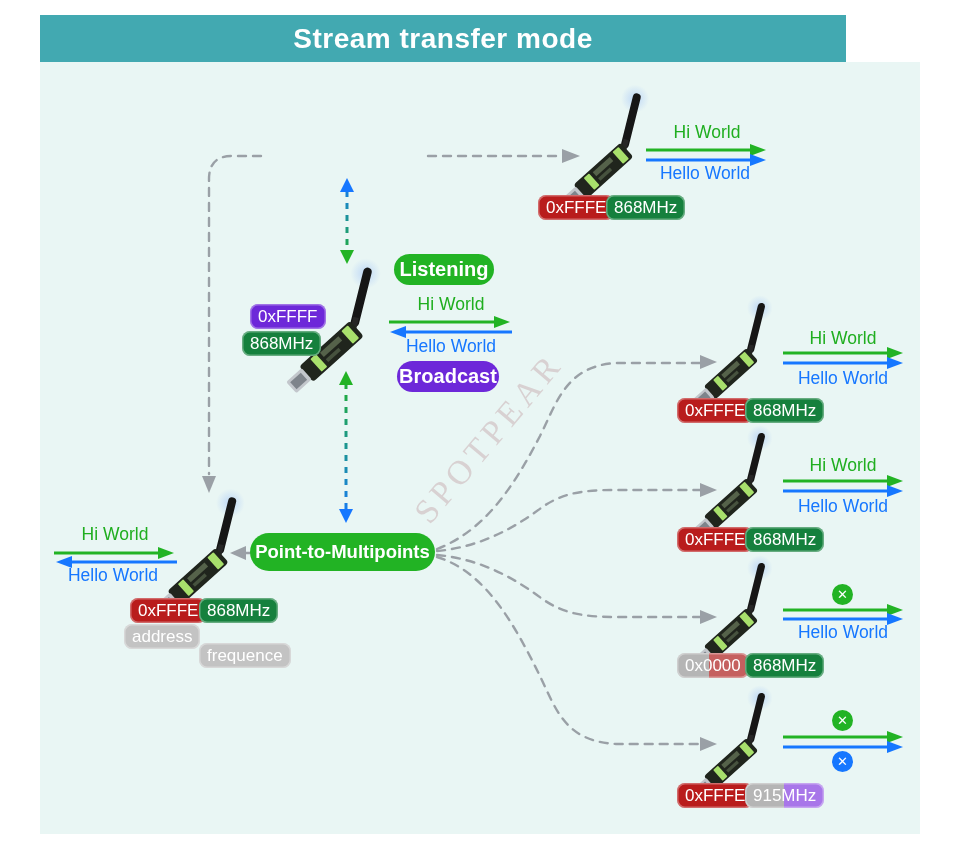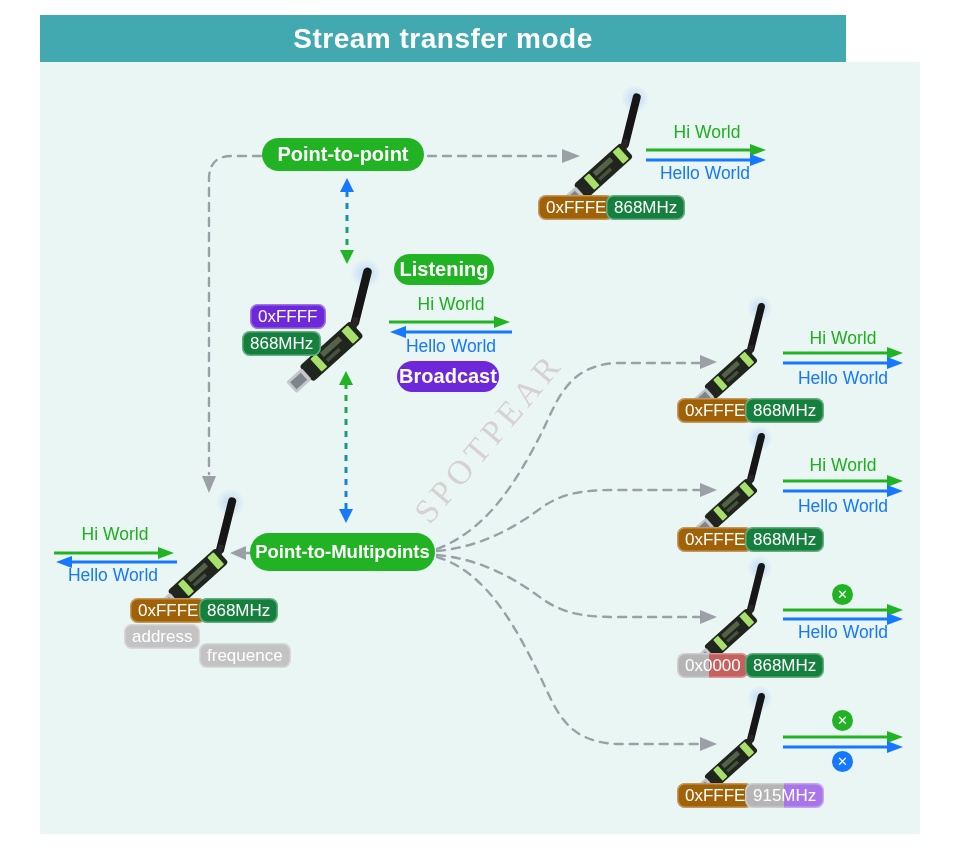--- a/index.html
+++ b/index.html
@@ -21,21 +21,21 @@
   .p2p{left:262px;top:138px;width:162px;height:33px;font-size:20px;}
   .listening{left:394px;top:254px;width:100px;height:31px;font-size:20px;}
   .broadcast{left:397px;top:361px;width:102px;height:31px;font-size:20px;}
   .p2m{left:250px;top:533px;width:185px;height:38px;font-size:18.5px;}
   .msg{position:absolute;width:130px;text-align:center;font-size:17.5px;font-weight:500;white-space:nowrap;}
   .msg.green{color:#1fae1f;}
   .msg.blue{color:#1677ff;}
   .tag{position:absolute;height:25px;line-height:25px;padding:0 8px;border-radius:8px;
        color:#fff;font-size:17px;font-weight:500;white-space:nowrap;
        box-shadow:inset 0 0 0 1.5px rgba(255,255,255,.35);}
-  .tag-red{background:#a16207;}
+  .tag-red{background:#b91c1c;}
   .tag-rose{background:#6d28d9;}
   .tag-purple{background:#15803d;}
   .tag-gray{background:#c3c3c3;}
   .tag-split-red{background:linear-gradient(90deg,#b5b5b5 0 45%,#c5605f 45%);}
   .tag-split-purple{background:linear-gradient(90deg,#b5b5b5 0 50%,#a876e9 50%);}
   .xmark{position:absolute;width:21px;height:21px;border-radius:50%;color:#fff;
          font-size:13px;font-weight:700;display:flex;align-items:center;justify-content:center;}
   .xmark.green{background:#22b324;}
   .xmark.blue{background:#1677ff;}
 </style>
@@ -151,21 +151,20 @@
       <use href="#dongle" transform="translate(577,90) scale(0.88)"></use>
       <use href="#dongle" transform="translate(303,264) scale(0.95)"></use>
       <use href="#dongle" transform="translate(171,494) scale(0.9)"></use>
       <use href="#dongle" transform="translate(707,300) scale(0.8)"></use>
       <use href="#dongle" transform="translate(707,430) scale(0.8)"></use>
       <use href="#dongle" transform="translate(707,560) scale(0.8)"></use>
       <use href="#dongle" transform="translate(707,690) scale(0.8)"></use>
     </g>
   </svg>
 
-  <div class="pill green p2p">Point-to-point</div>
   <div class="pill green listening">Listening</div>
   <div class="pill blue broadcast">Broadcast</div>
   <div class="pill green p2m">Point-to-Multipoints</div>
 
   <div class="msg green" style="left:642px;top:122px;">Hi World</div>
   <div class="msg blue" style="left:640px;top:163px;">Hello World</div>
   <div class="msg green" style="left:386px;top:294px;">Hi World</div>
   <div class="msg blue" style="left:386px;top:336px;">Hello World</div>
   <div class="msg green" style="left:50px;top:524px;">Hi World</div>
   <div class="msg blue" style="left:48px;top:565px;">Hello World</div>

